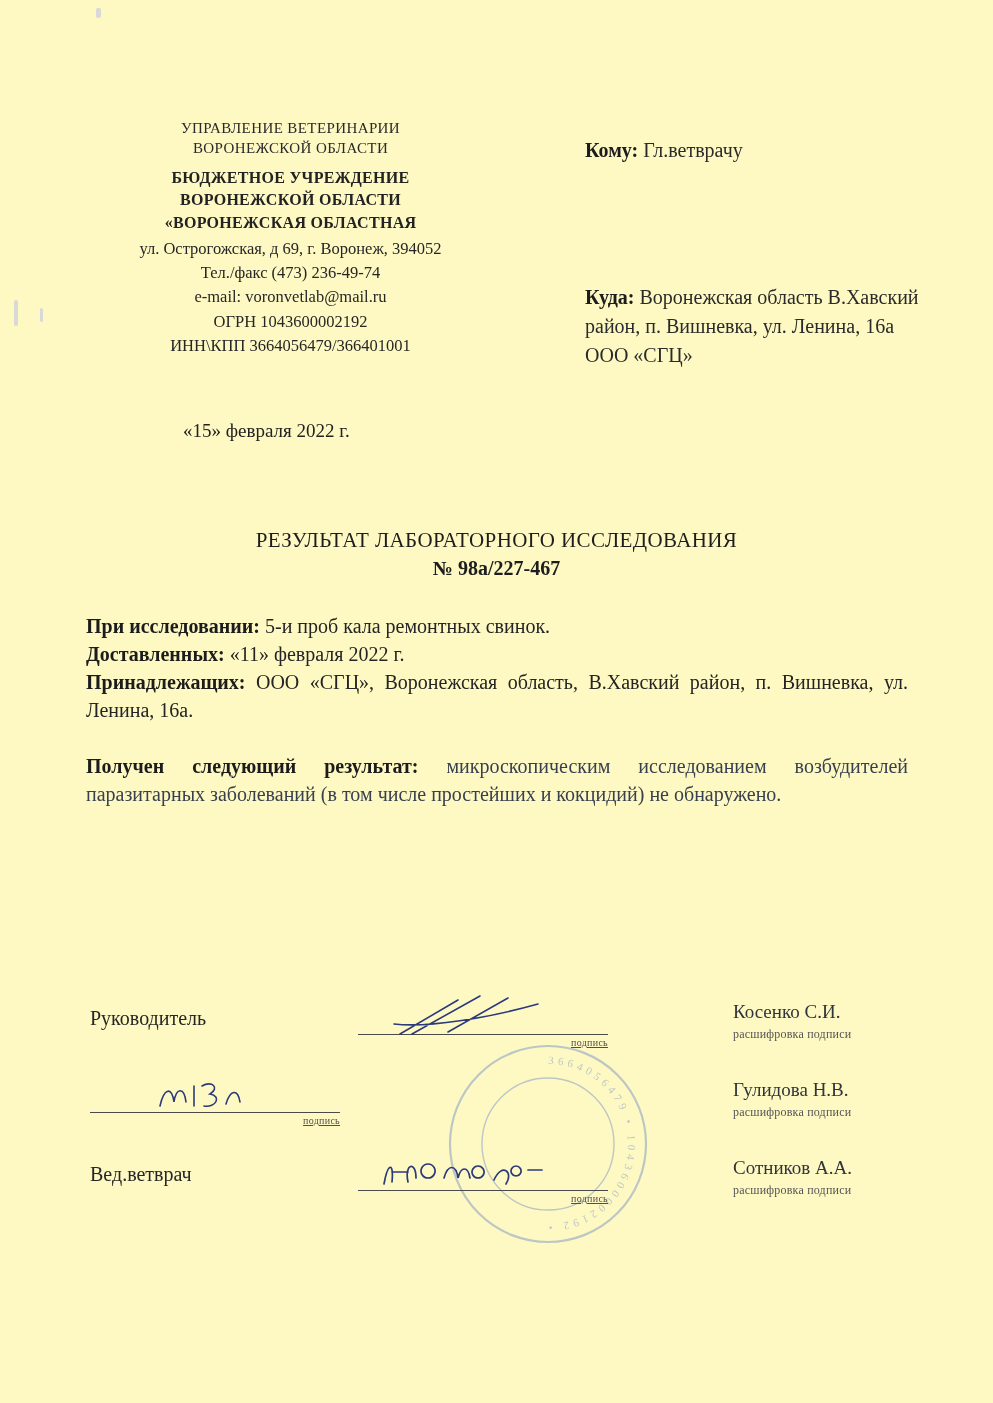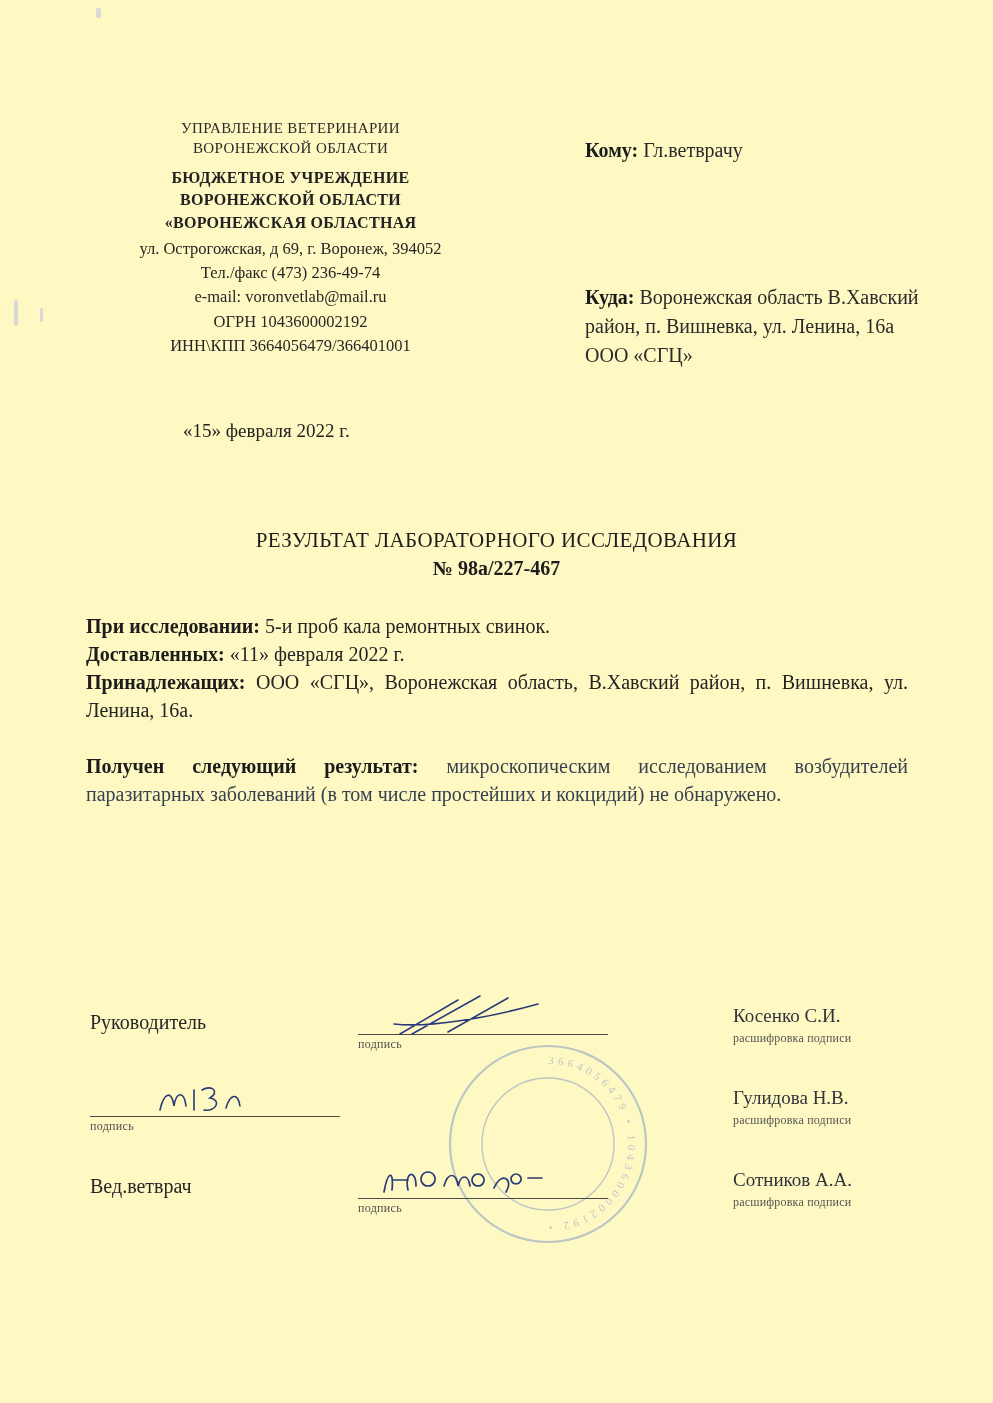--- a/index.html
+++ b/index.html
@@ -53,21 +53,21 @@
   
   .signatures{
     position:absolute;left:90px;top:960px;width:848px;z-index:2;margin-top:40px;
   }
   .sig-row{
     display:flex;align-items:flex-end;margin-bottom:30px;
   }
   .sig-role{flex:0 0 268px;font-size:20px;color:#262626;padding-bottom:18px;}
   .sig-mid{flex:0 0 250px;position:relative;}
   .sig-line{border-bottom:1.3px solid #4a4a4a;height:34px;position:relative;}
-  .sig-caption{font-size:12px;color:#4f4f4f;text-align:left;margin-top:2px;letter-spacing:.3px;}
+  .sig-caption{font-size:10px;color:#4f4f4f;text-align:right;margin-top:2px;letter-spacing:.3px;text-decoration:underline;}
   .sig-scribble{position:absolute;left:30px;bottom:-4px;overflow:visible;}
   .sig-namecol{margin-left:auto;width:205px;padding-bottom:6px;}
   .sig-name{font-size:19px;color:#30343b;text-underline-offset:4px;}
   .sig-name-caption{font-size:12px;color:#555;margin-top:4px;letter-spacing:.2px;}
   
   .stamp{
     position:absolute;left:432px;top:1028px;width:232px;height:232px;
     z-index:1;opacity:.5;pointer-events:none;
   }
   

